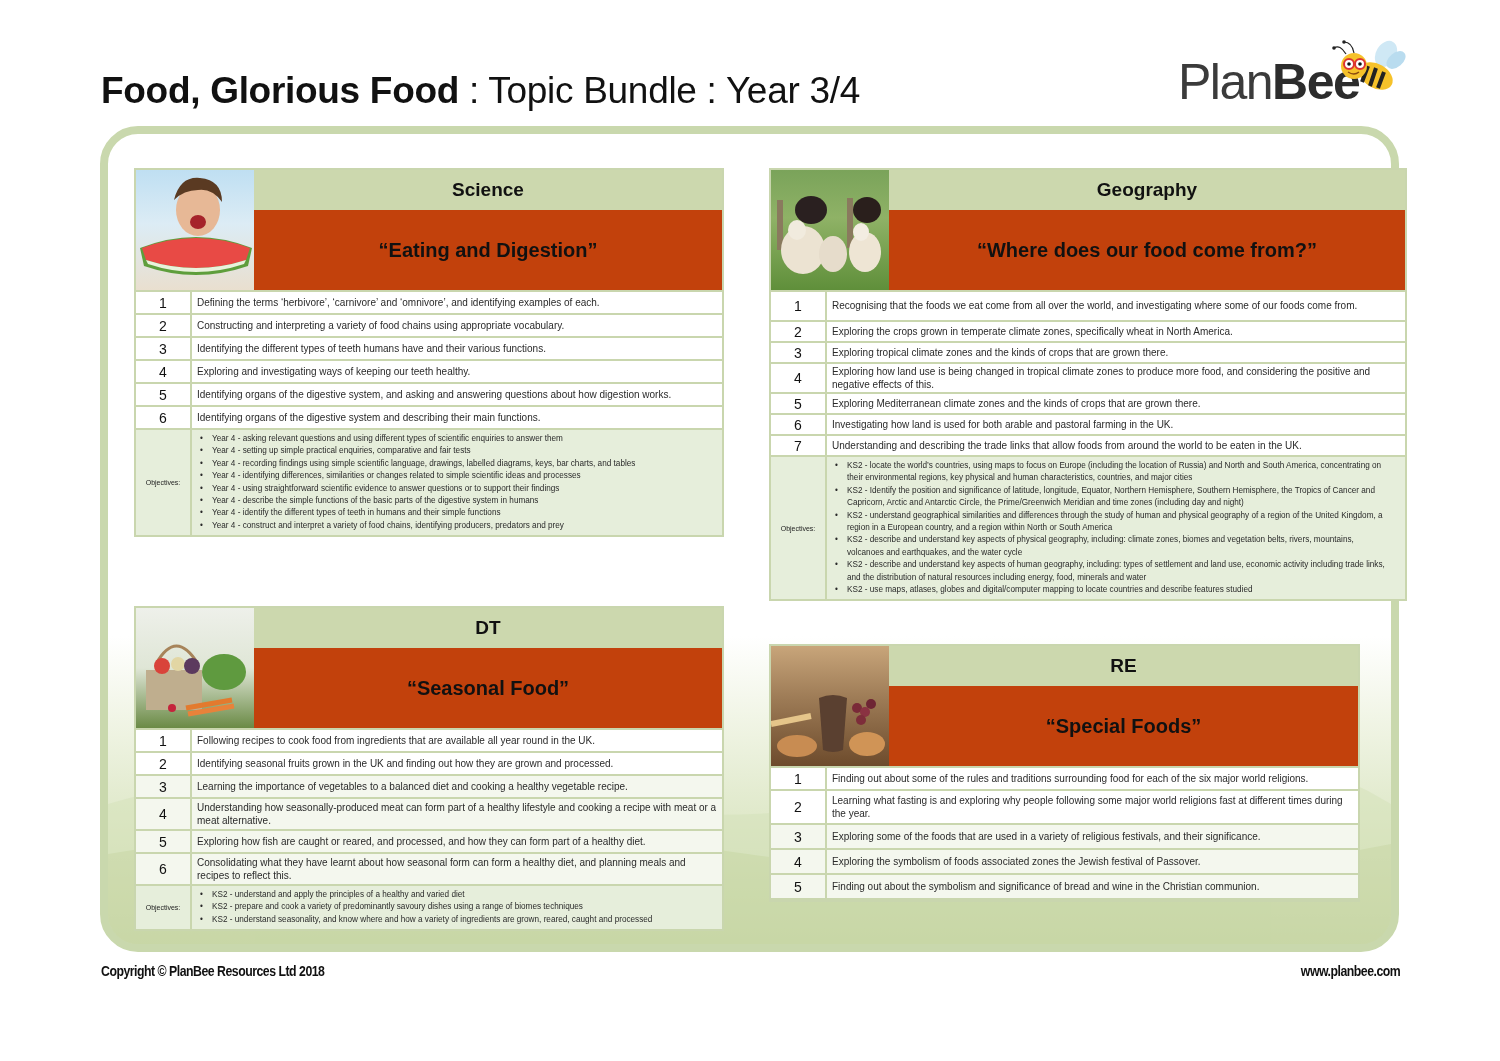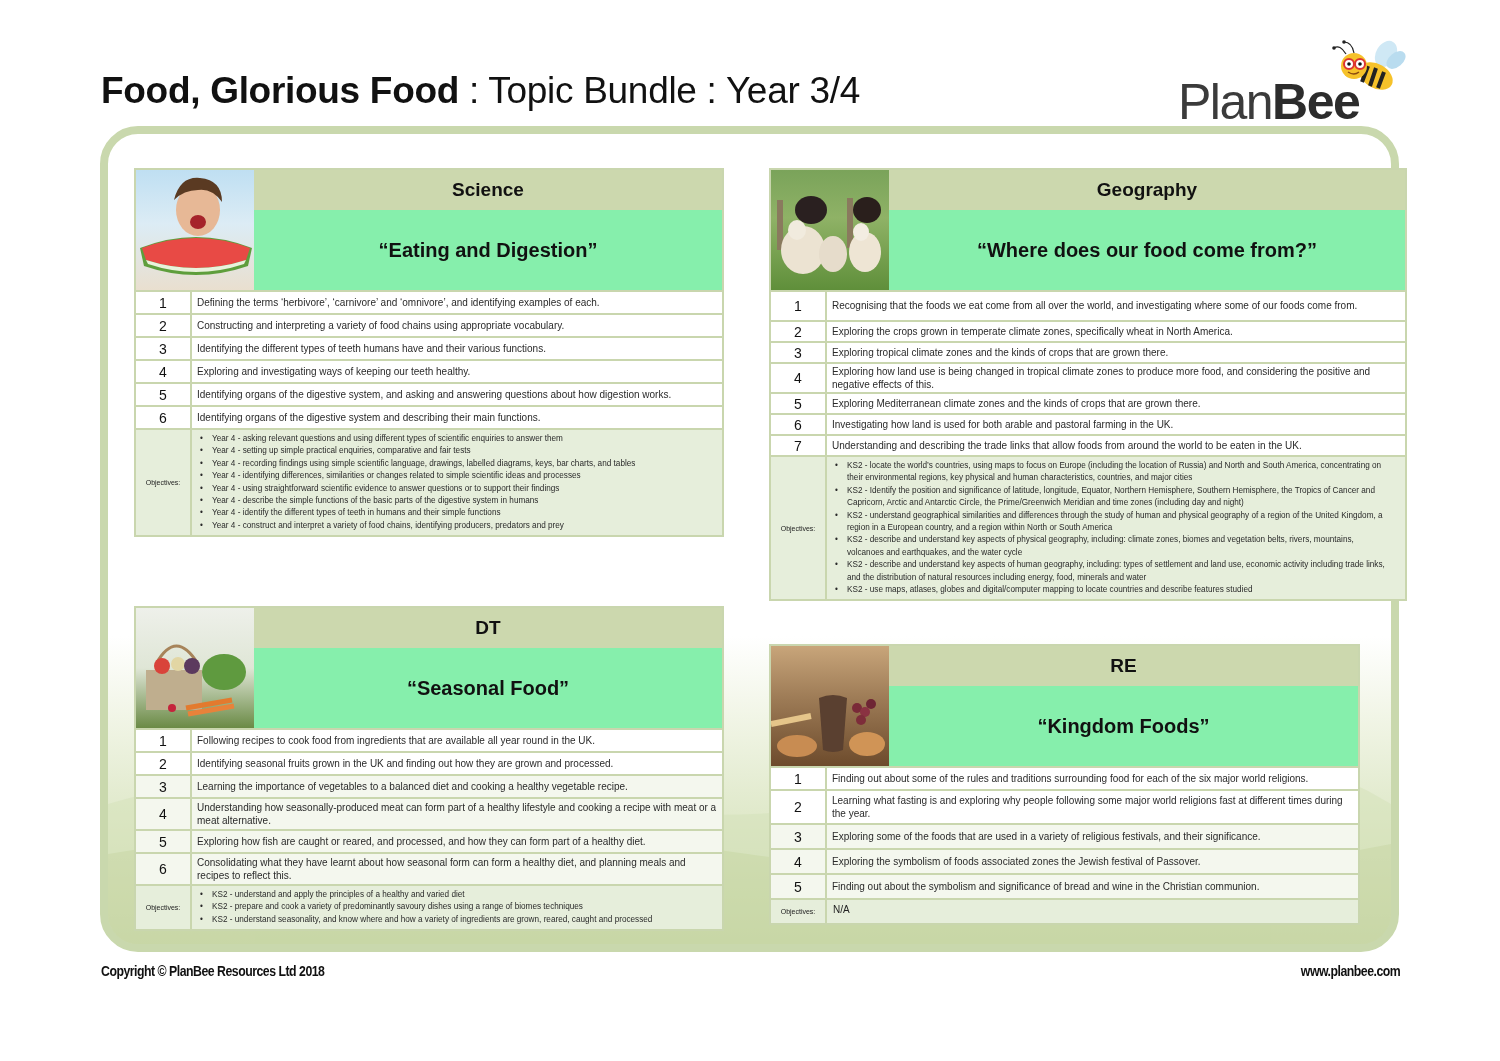--- a/index.html
+++ b/index.html
@@ -9,21 +9,21 @@
   .page-title {
     position: absolute; left: 101px; top: 70px;
     font-family: "Liberation Sans", sans-serif;
     font-size: 37px; color: #111; white-space: nowrap; letter-spacing: -0.3px;
   }
   .page-title .main { font-weight: bold; }
   .page-title .sub { font-weight: normal; }
 
   .logo { position: absolute; left: 1178px; top: 40px; width: 230px; height: 80px; }
   .logo-text {
-    position: absolute; left: 0; top: 33px;
+    position: absolute; left: 0; top: 13px;
     font-family: "Liberation Sans", sans-serif; font-size: 50px; color: #3b3b3b; letter-spacing: -1.5px;
   }
   .logo-text b { font-weight: bold; color: #2c2c2c; }
   .bee { position: absolute; left: 150px; top: 0px; width: 80px; height: 60px; }
 
   .frame {
     position: absolute; left: 100px; top: 126px; width: 1299px; height: 826px;
     border: 8px solid #c9d8ad; border-radius: 38px;
     background: linear-gradient(to bottom, #ffffff 0%, #ffffff 62%, #f1f5e6 72%, #dde7c6 86%, #cbd9ac 100%);
     overflow: hidden;
@@ -34,21 +34,21 @@
 
   .card { position: absolute; background: #fff; border: 2px solid #c9d6ae; }
   .card-head { display: flex; height: 120px; }
   .card-img { width: 118px; height: 100%; position: relative; overflow: hidden; flex: none; }
   .card-titles { flex: 1; display: flex; flex-direction: column; }
   .subject {
     height: 40px; background: #ccd8ae; display: flex; align-items: center; justify-content: center;
     font-family: "Liberation Sans", sans-serif; font-weight: bold; font-size: 19px; color: #111;
   }
   .unit {
-    flex: 1; background: #86efac; display: flex; align-items: center; justify-content: center;
+    flex: 1; background: #c2410c; display: flex; align-items: center; justify-content: center;
     font-family: "Liberation Sans", sans-serif; font-weight: bold; font-size: 20px; color: #111;
   }
   .rows { border-top: 2px solid #c9d6ae; }
   .row { display: flex; border-bottom: 2px solid #c9d6ae; background: #ffffff; }
   .row.alt { background: #f4f7ee; }
   .num {
     width: 56px; flex: none; border-right: 2px solid #c9d6ae; display: flex; align-items: center; justify-content: center;
     font-family: "Liberation Sans", sans-serif; font-size: 14px; color: #111;
   }
   .txt {
@@ -296,21 +296,21 @@
           <circle cx="94" cy="66" r="5" fill="#8a3242"></circle>
         <circle cx="100" cy="58" r="5" fill="#6e2534"></circle>
           <circle cx="90" cy="74" r="5" fill="#7d2d3a"></circle>
         <ellipse cx="26" cy="100" rx="20" ry="11" fill="#c88c52"></ellipse>
         <ellipse cx="96" cy="98" rx="18" ry="12" fill="#d09456"></ellipse>
         <path d="M0 78 L40 70" stroke="#e5c58a" stroke-width="6"></path>
       </svg>
     </div>
     <div class="card-titles">
       <div class="subject">RE</div>
-      <div class="unit">“Kingdom Foods”</div>
+      <div class="unit">“Special Foods”</div>
     </div>
   </div>
   <div class="rows">
     <div class="row" style="height:23px">
         <div class="num">1</div>
         <div class="txt">Finding out about some of the rules and traditions surrounding food for each of the six major world religions.</div>
       </div>
     <div class="row" style="height:34px">
         <div class="num">2</div>
         <div class="txt">Learning what fasting is and exploring why people following some major world religions fast at different times during the year.</div>
@@ -320,21 +320,17 @@
         <div class="txt">Exploring some of the foods that are used in a variety of religious festivals, and their significance.</div>
       </div>
     <div class="row alt" style="height:25px">
         <div class="num">4</div>
         <div class="txt">Exploring the symbolism of foods associated zones the Jewish festival of Passover.</div>
       </div>
     <div class="row alt" style="height:25px">
         <div class="num">5</div>
         <div class="txt">Finding out about the symbolism and significance of bread and wine in the Christian communion.</div>
       </div>
-    <div class="obj-row" style="height:23px">
-      <div class="obj-label">Objectives:</div>
-      <div class="obj-na">N/A</div>
-    </div>
   </div>
 </div>
 
 <div class="footer-left">Copyright © PlanBee Resources Ltd 2018</div>
 <div class="footer-right">www.planbee.com</div>
 
 </body></html>

